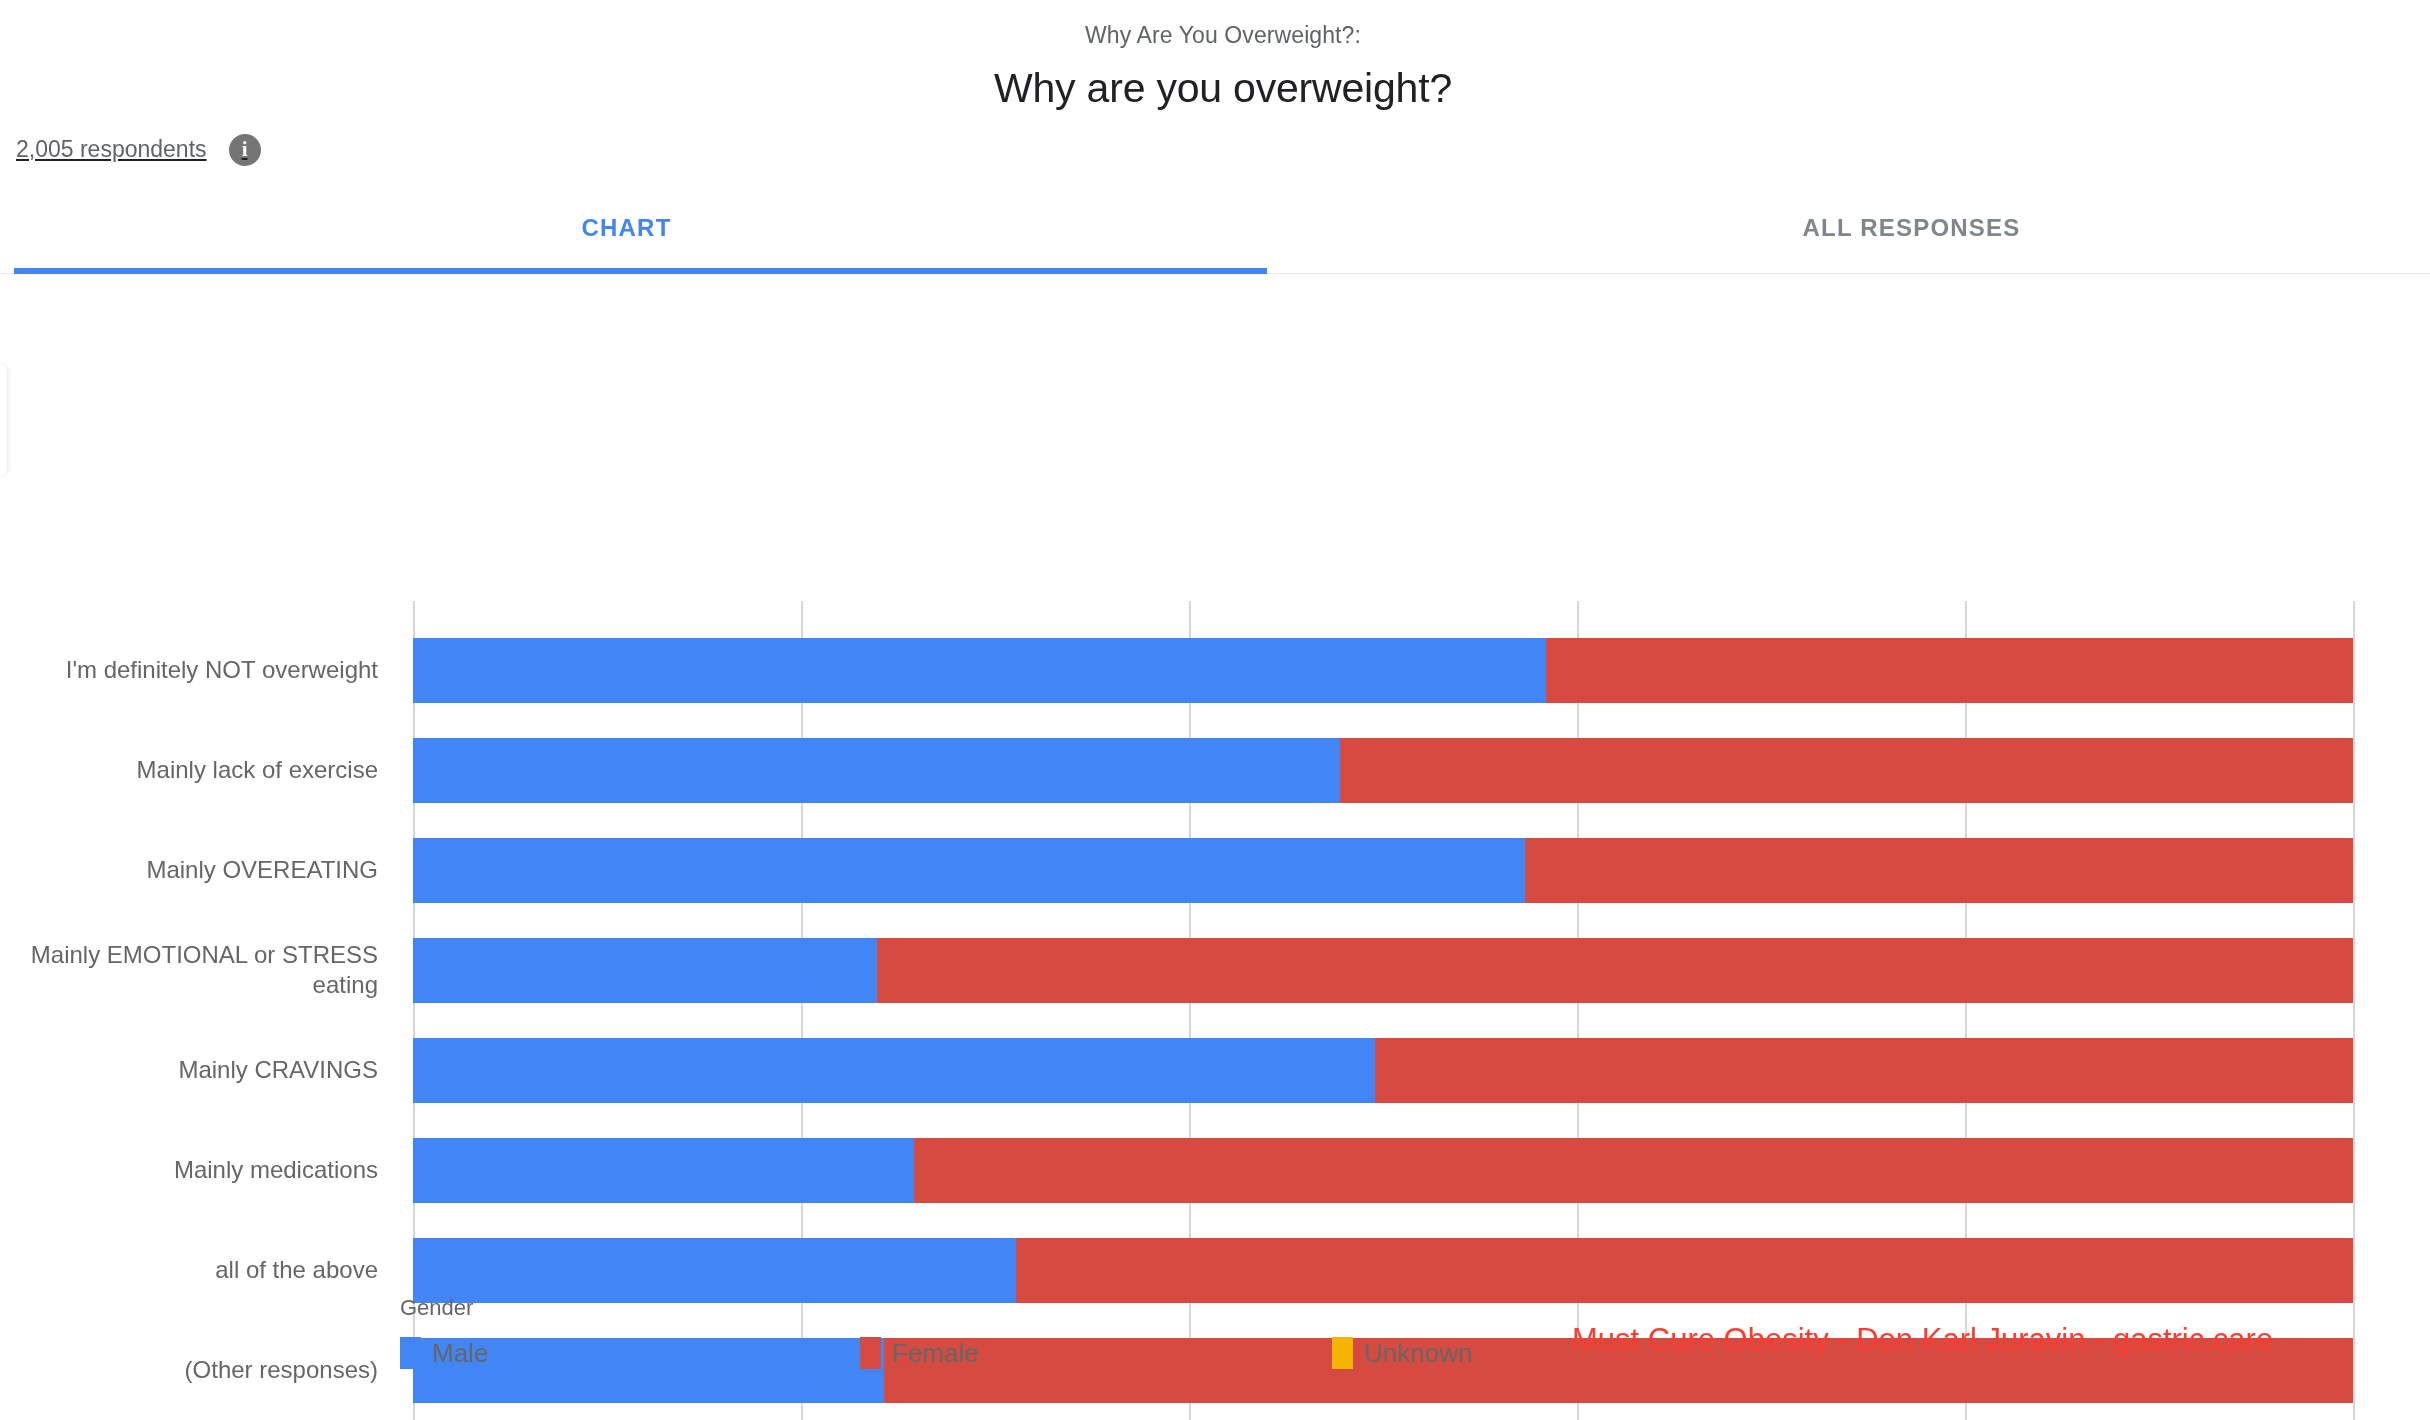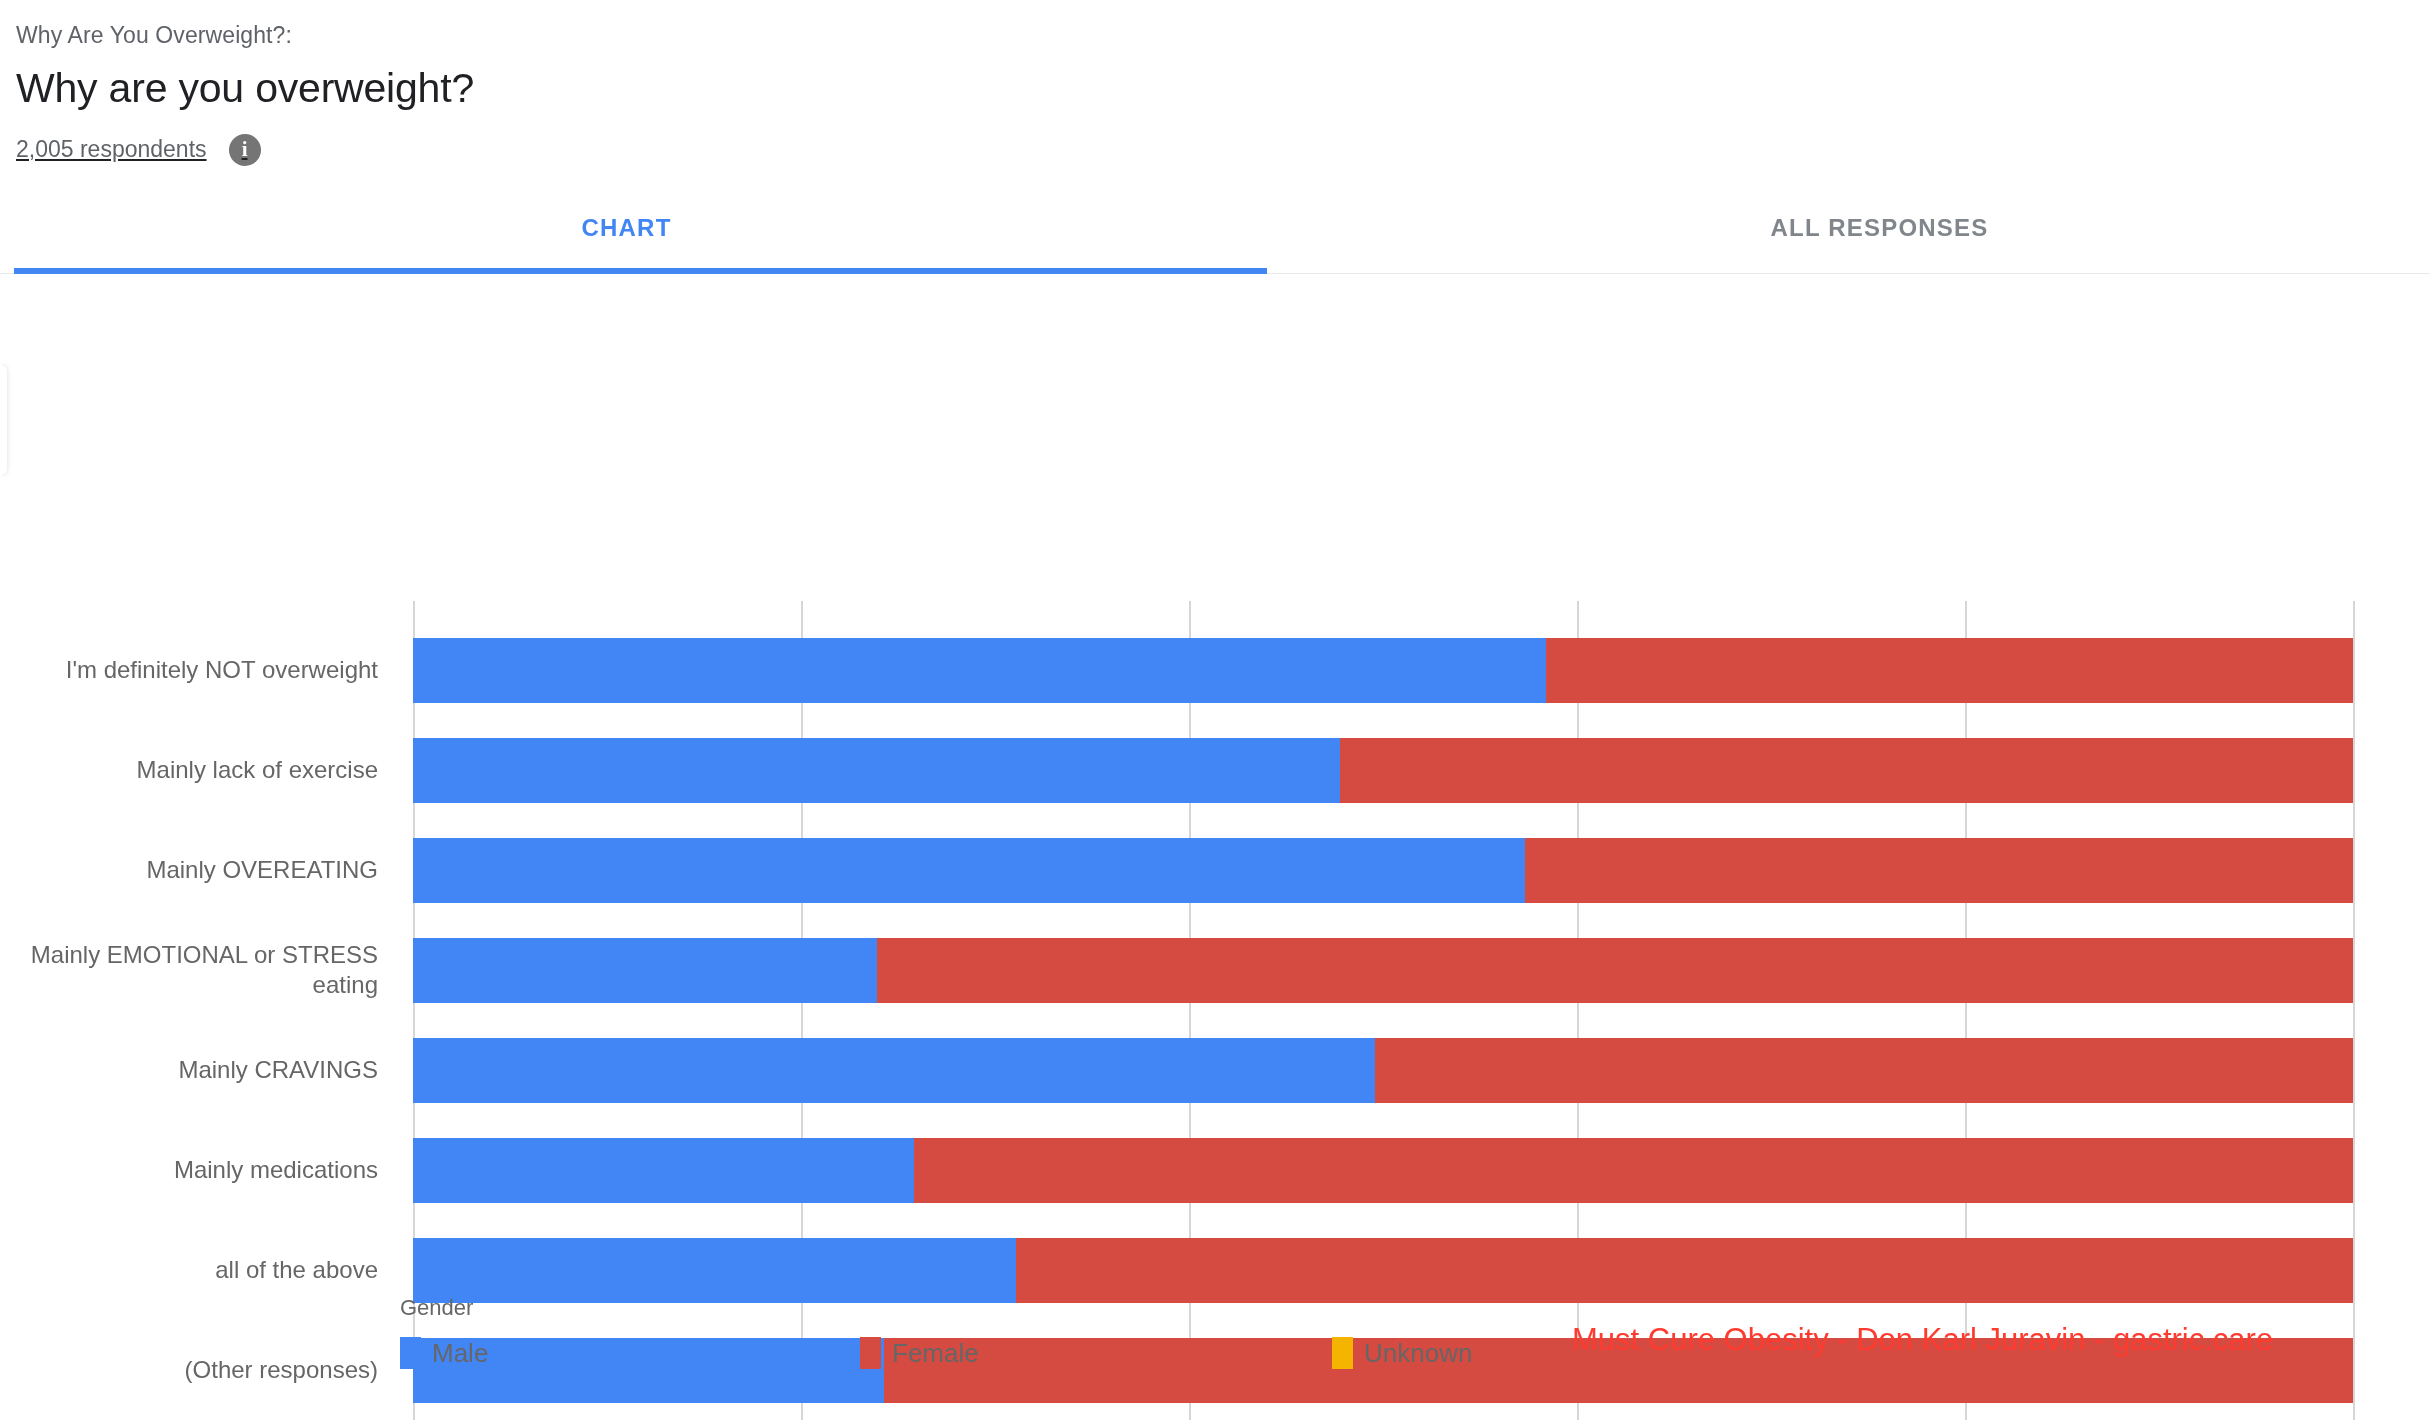--- a/index.html
+++ b/index.html
@@ -9,21 +9,21 @@
   }
   body {
     width: 2430px; height: 1420px;
     font-family: "Liberation Sans", sans-serif;
     color: #202124;
     overflow: hidden;
     position: relative;
   }
 
   
-  .header { padding: 22px 0 0 16px; }
+  .header { padding: 22px 0 0 16px; text-align: center; }
   .eyebrow {
     font-size: 23px;
     color: #5f6368;
     line-height: 1.2;
     letter-spacing: .1px;
   }
   .page-title {
     font-size: 41px;
     color: #202124;
     font-weight: 400;
@@ -57,20 +57,21 @@
     cursor: pointer;
   }
 
   
   .tabs {
     display: flex;
     margin-top: 46px;
     position: relative;
     border-bottom: 1px solid #e8eaed;
     height: 62px;
+    gap: 32px;
   }
   .tab {
     flex: 0 0 1253px;
     display: flex;
     align-items: flex-start;
     justify-content: center;
     font-size: 24px;
     font-weight: bold;
     letter-spacing: 1.2px;
     color: #80868b;

